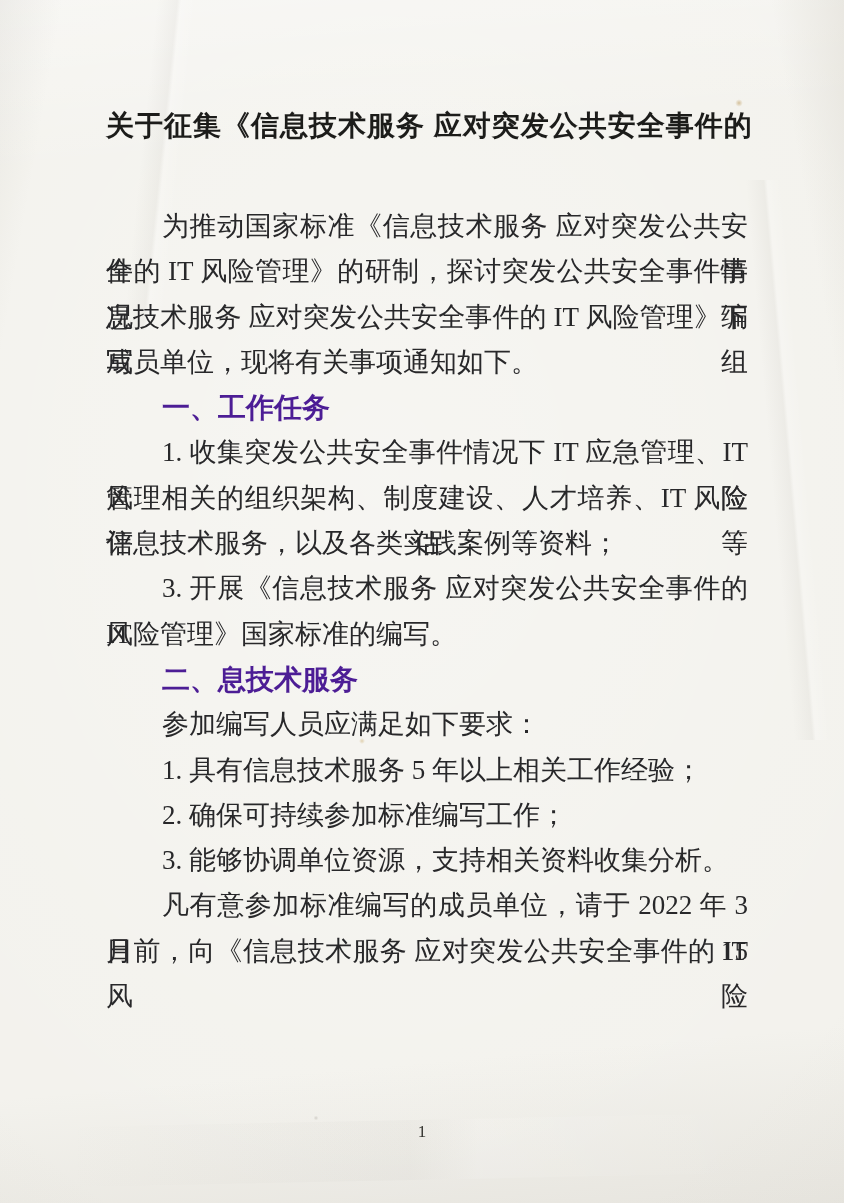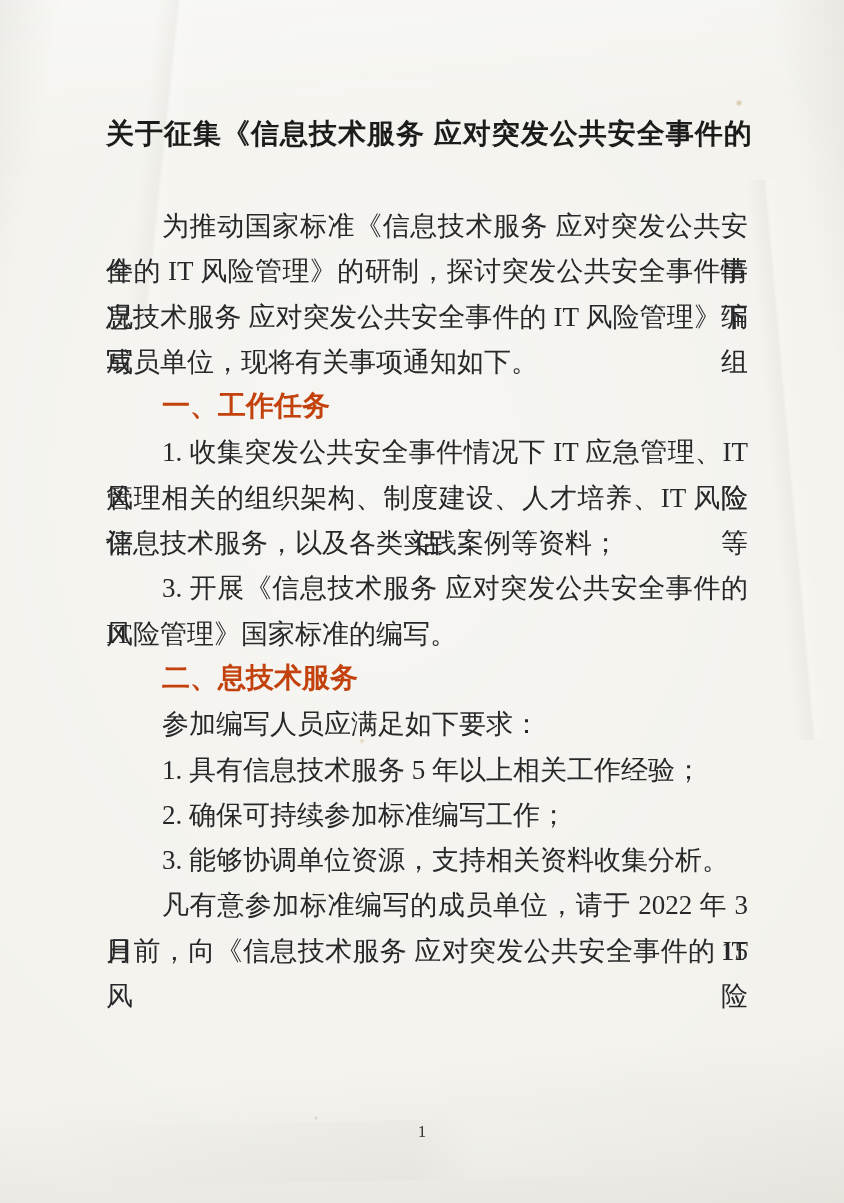--- a/index.html
+++ b/index.html
@@ -25,21 +25,21 @@
       radial-gradient(130% 120% at 45% 40%, rgba(255,255,255,0.28) 0%, rgba(255,255,255,0) 55%, rgba(150,145,132,0.10) 100%);
   }
   .crease {
     position: absolute; pointer-events: none;
     background: linear-gradient(90deg, rgba(140,135,125,0) 0%, rgba(140,135,125,0.07) 50%, rgba(255,255,255,0.20) 60%, rgba(140,135,125,0) 100%);
   }
   .crease-left { left: 140px; top: 0; width: 40px; height: 330px; transform: skewX(-6deg); }
   .crease-right { left: 770px; top: 180px; width: 36px; height: 560px; transform: skewX(5deg); }
   .crease-bottom { left: 60px; top: 1120px; width: 700px; height: 60px; transform: rotate(-1.2deg); opacity: .6; }
 
-  .title-block { position: absolute; top: 104px; left: 106px; right: 96px; }
+  .title-block { position: absolute; top: 96px; left: 106px; right: 96px; }
   .title-line {
     text-align: center;
     font-family: "Liberation Sans", sans-serif;
     font-weight: bold;
     font-size: 28px;
     line-height: 60px;
     color: #1c1c1a;
     letter-spacing: 1px;
     white-space: nowrap;
   }
@@ -49,24 +49,24 @@
     font-size: 27px;
     height: 45.3px;
     line-height: 45.3px;
     color: #28282a;
     text-align: justify;
     text-justify: inter-character;
   }
   .line.full { text-align-last: justify; }
   .line.indent { text-indent: 56px; }
   .line.heading {
-    font-family: Liberation Mono, monospace;
+    font-family: Liberation Serif, serif;
     font-weight: bold;
     font-size: 28px;
-    color: #c2410c;
+    color: #4c1d95;
     text-align: left;
     text-align-last: auto;
   }
 
   .page-number {
     position: absolute;
     top: 1122px; left: 0; width: 100%;
     text-align: center;
     font-size: 17px;
     color: #33332f;

